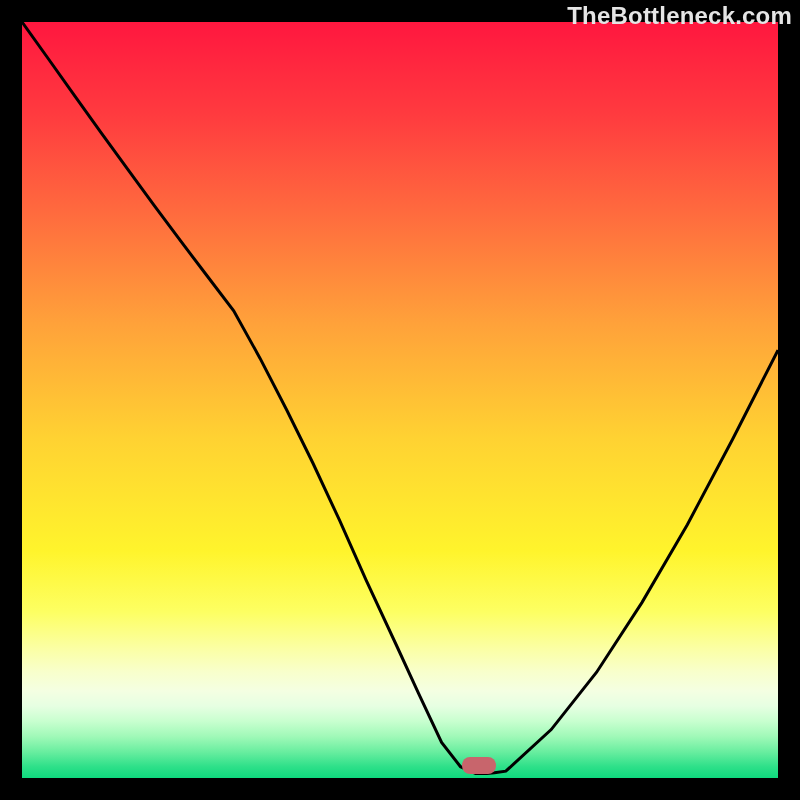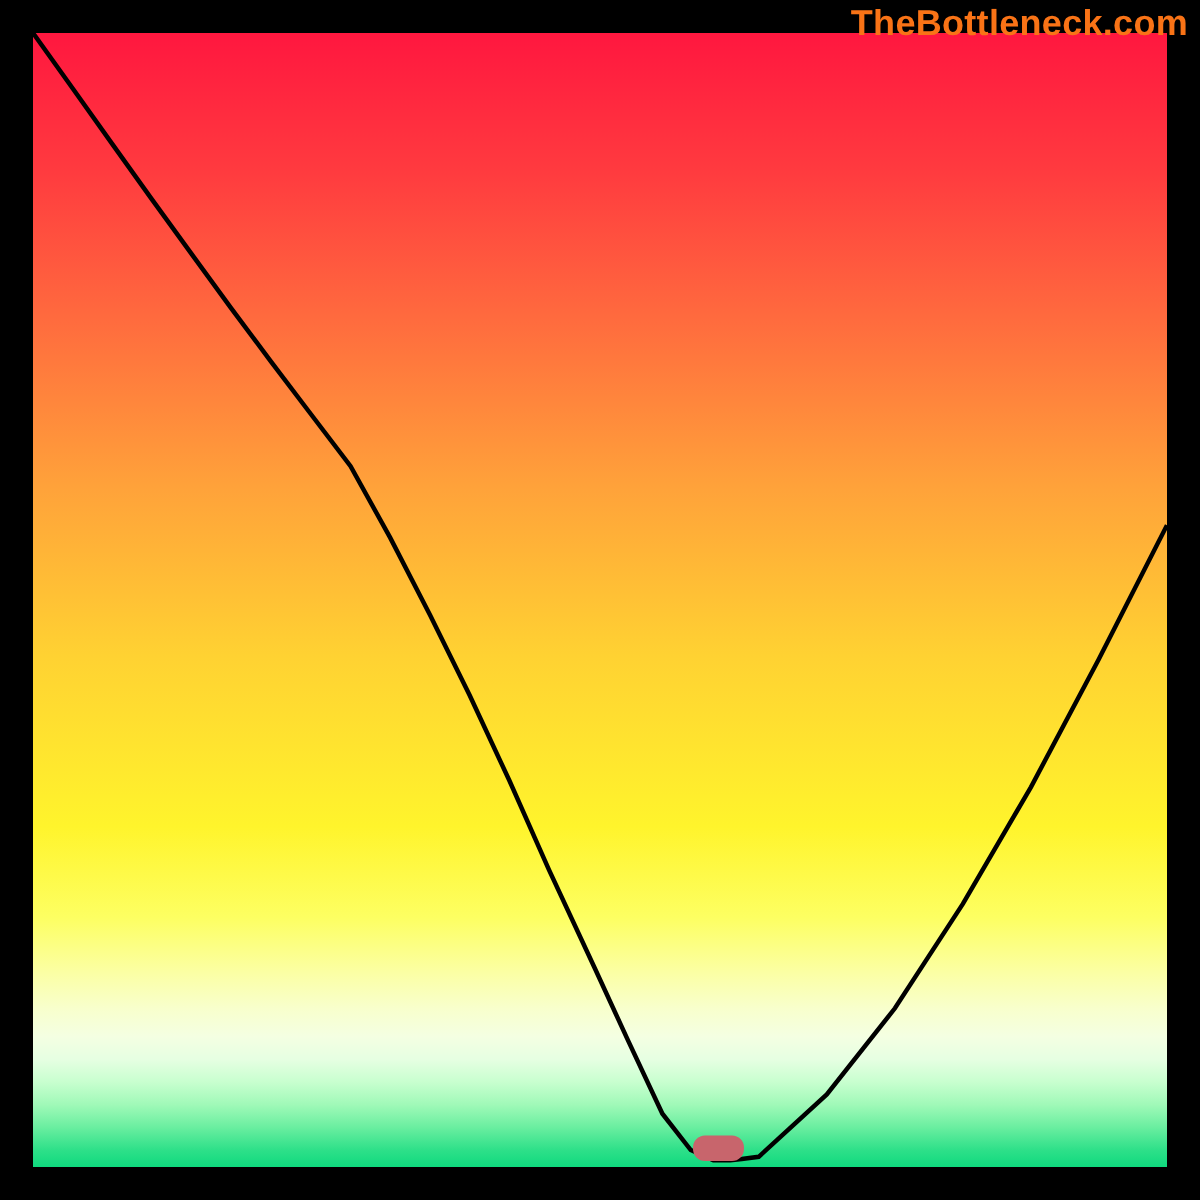--- a/index.html
+++ b/index.html
@@ -23,21 +23,21 @@
     width: 756px;
     height: 756px;
   }
   .watermark {
     position: absolute;
     top: 2px;
     right: 8px;
     font-family: Arial, Helvetica, sans-serif;
     font-size: 24px;
     font-weight: 600;
-    color: #f97316;
+    color: #e5e5e5;
     letter-spacing: 0.2px;
     user-select: none;
   }
   .marker {
     position: absolute;
     background: #c8656c;
     border-radius: 8px;
   }
 </style>
 </head>

